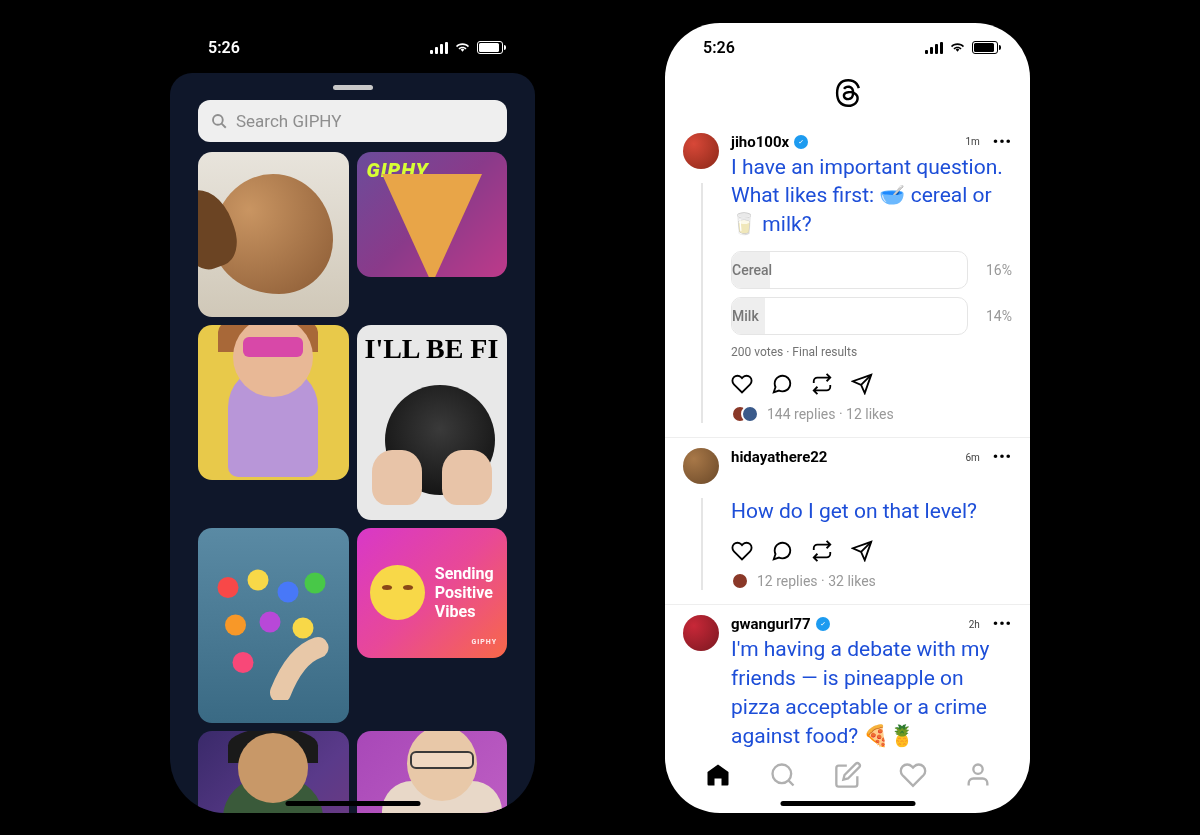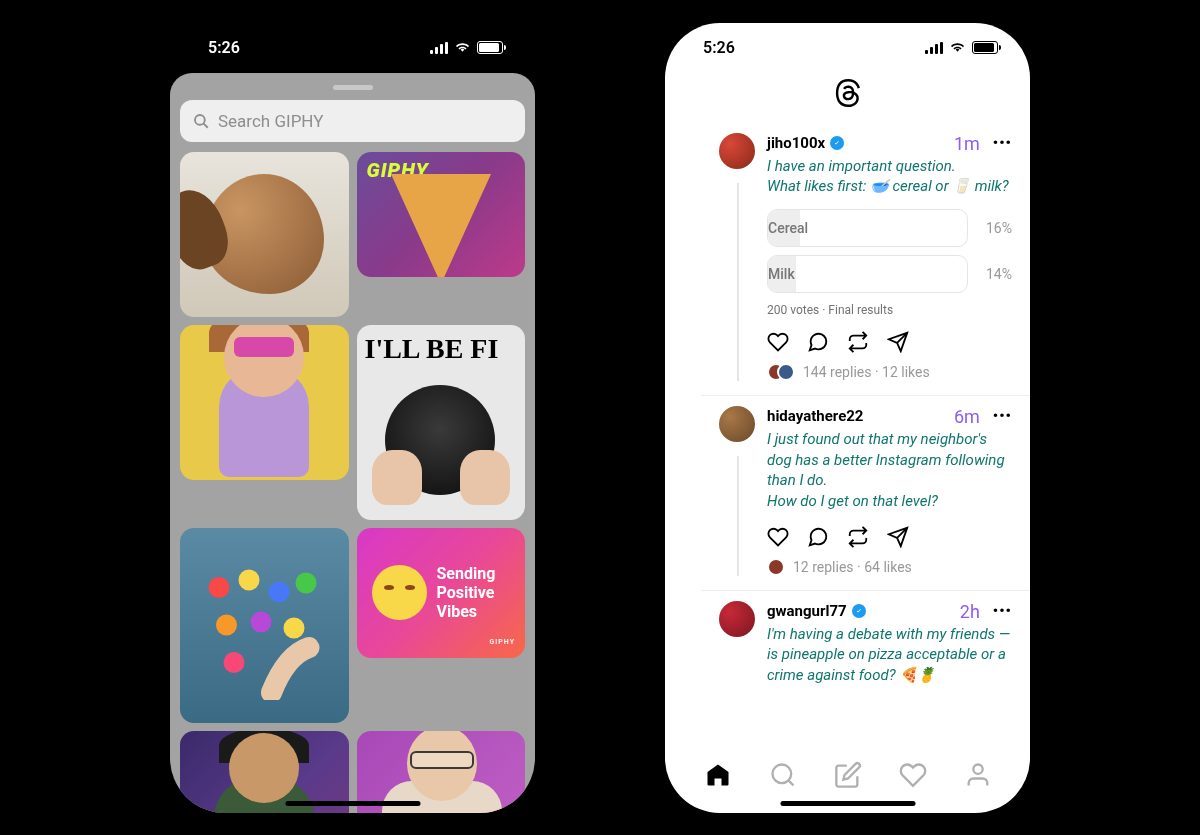--- a/index.html
+++ b/index.html
@@ -41,23 +41,23 @@
   .signal-bars div:nth-child(1){height:4px;} .signal-bars div:nth-child(2){height:7px;}
   .signal-bars div:nth-child(3){height:10px;} .signal-bars div:nth-child(4){height:12px;}
   .battery { width: 26px; height: 13px; border: 1.5px solid currentColor; border-radius: 3px; position: relative; }
   .battery::after { content:''; position:absolute; right:-4px; top:3px; width:2px; height:5px; background:currentColor; border-radius:0 2px 2px 0;}
   .battery-fill { position:absolute; left:1px; top:1px; bottom:1px; width:20px; background:currentColor; border-radius:1.5px;}
 
   
   .giphy-sheet {
     position: absolute;
     top: 50px; left: 0; right: 0; bottom: 0;
-    background: #a3a3a3;
+    background: #0f172a;
     border-radius: 22px 22px 0 0;
-    padding: 10px 10px 0;
+    padding: 10px 28px 0;
   }
   .grabber { width: 40px; height: 5px; background: #c8c8c8; border-radius: 3px; margin: 2px auto 10px; }
   .search-field {
     background: #efefef;
     border-radius: 12px;
     height: 42px;
     display: flex;
     align-items: center;
     padding: 0 12px;
     gap: 8px;
@@ -109,35 +109,35 @@
   .clap-hair { position:absolute; top:-50px; left:5px; width:90px; height:35px; background:#1a1a1a; border-radius:50% 50% 0 0;}
   .gif-himom { height: 200px; background: linear-gradient(135deg,#a848b8,#c868c8); position:relative;}
   .mom-body { width:120px; height:150px; background:#e8d8c8; border-radius:30px 30px 10px 10px; position:absolute; bottom:0; left:25px;}
   .mom-face { position:absolute; top:-55px; left:25px; width:70px; height:75px; background:#e8c8a8; border-radius:50%;}
   .mom-glasses { position:absolute; top:-30px; left:28px; width:64px; height:18px; border:2px solid #3a3a3a; border-radius:6px; background:rgba(255,255,255,0.3);}
   .home-indicator { position:absolute; bottom:7px; left:50%; transform:translateX(-50%); width:135px; height:5px; background:#000; border-radius:3px; z-index:10;}
 
   
   .threads-content { position:absolute; top:50px; left:0; right:0; bottom:60px; overflow:hidden;}
   .threads-logo { text-align:center; padding:6px 0 12px;}
-  .post { padding: 10px 18px 14px 18px; position:relative;margin-left:36px; }
+  .post { padding: 10px 18px 14px 18px; position:relative; }
   .post.bordered { border-bottom: 1px solid #eee; }
   .post-row { display:flex; gap:12px; }
   .avatar { width:36px; height:36px; border-radius:50%; flex-shrink:0; }
   .av-red { background: radial-gradient(circle at 30% 30%, #d84838, #8a2818);}
   .av-brown { background: radial-gradient(circle at 30% 30%, #a87848, #6a4828);}
   .av-crimson { background: radial-gradient(circle at 30% 30%, #c82838, #7a1820);}
   .post-body { flex:1; min-width:0;}
   .post-head { display:flex; align-items:center; gap:5px; font-size:15px;}
   .username { font-weight:700; color:#000;}
   .verified { width:14px; height:14px; background:#1d9bf0; border-radius:50%; display:inline-flex; align-items:center; justify-content:center;}
   .verified svg { width:8px; height:8px; }
-  .post-time { margin-left:auto; color:#8b5cf6; font-size:18px; margin-right:8px;}
+  .post-time { margin-left:auto; color:#404040; font-size:10px; margin-right:8px;}
   .more-dots { color:#000; font-weight:700; letter-spacing:1px; cursor:pointer;}
-  .post-text { font-size:15px; color:#0f766e; line-height:1.38; margin-top:2px;font-style:italic;}
+  .post-text { font-size:21px; color:#1d4ed8; line-height:1.38; margin-top:2px;}
   .poll { margin-top:12px; display:flex; flex-direction:column; gap:8px;}
   .poll-row { display:flex; align-items:center; gap:10px;}
   .poll-bar { flex:1; height:38px; border:1px solid #e5e5e5; border-radius:10px; position:relative; overflow:hidden; display:flex; align-items:center;}
   .poll-fill { position:absolute; left:0; top:0; bottom:0; background:#eee; }
   .poll-label { position:relative; z-index:1; padding-left:0; font-size:14px; color:#777; font-weight:500;}
   .poll-bar.winner { background:#000; border-color:#000;}
   .poll-bar.winner .poll-label { color:#fff; font-weight:600;}
   .poll-pct { font-size:14px; color:#999; width:34px; text-align:right;}
   .poll-pct.winner { color:#000; font-weight:600;}
   .tiny-av { width:18px; height:18px; border-radius:50%; background:radial-gradient(circle at 30% 30%, #c84838, #7a2818); margin-right:-2px;}
@@ -341,21 +341,21 @@
       <div class="thread-line"></div>
       <div class="post-row">
         <div class="avatar av-brown"></div>
         <div class="post-body">
           <div class="post-head">
             <span class="username">hidayathere22</span>
             <span class="post-time">6m</span>
             <span class="more-dots">•••</span>
           </div>
           <div class="post-text">
-            <span>I just found out that my neighbor's dog has a better Instagram following than I do.</span><br>
+            <br>
             <span>How do I get on that level?</span>
           </div>
           <div class="post-actions">
             <svg viewBox="0 0 24 24" fill="none" stroke="#000" stroke-width="2">
                 <path d="M20.84 4.61a5.5 5.5 0 0 0-7.78 0L12 5.67l-1.06-1.06a5.5 5.5 0 0 0-7.78 7.78l1.06 1.06L12 21.23l7.78-7.78 1.06-1.06a5.5 5.5 0 0 0 0-7.78z"></path>
               </svg>
             <svg viewBox="0 0 24 24" fill="none" stroke="#000" stroke-width="2">
                 <path d="M21 11.5a8.38 8.38 0 0 1-.9 3.8 8.5 8.5 0 0 1-7.6 4.7 8.38 8.38 0 0 1-3.8-.9L3 21l1.9-5.7a8.38 8.38 0 0 1-.9-3.8 8.5 8.5 0 0 1 4.7-7.6 8.38 8.38 0 0 1 3.8-.9h.5a8.48 8.48 0 0 1 8 8v.5z"></path>
               </svg>
             <svg viewBox="0 0 24 24" fill="none" stroke="#000" stroke-width="2">
@@ -363,21 +363,21 @@
               </svg>
             <svg viewBox="0 0 24 24" fill="none" stroke="#000" stroke-width="2">
                 <line x1="22" y1="2" x2="11" y2="13"></line>
                 <polygon points="22 2 15 22 11 13 2 9 22 2"></polygon>
               </svg>
           </div>
           <div class="post-stats">
             <div class="stats-avs">
                 <div class="sav sav1"></div>
               </div>
-            <span>12 replies · 64 likes</span>
+            <span>12 replies · 32 likes</span>
           </div>
         </div>
       </div>
     </div>
 
     <div class="post">
       <div class="post-row">
         <div class="avatar av-crimson"></div>
         <div class="post-body">
           <div class="post-head">

